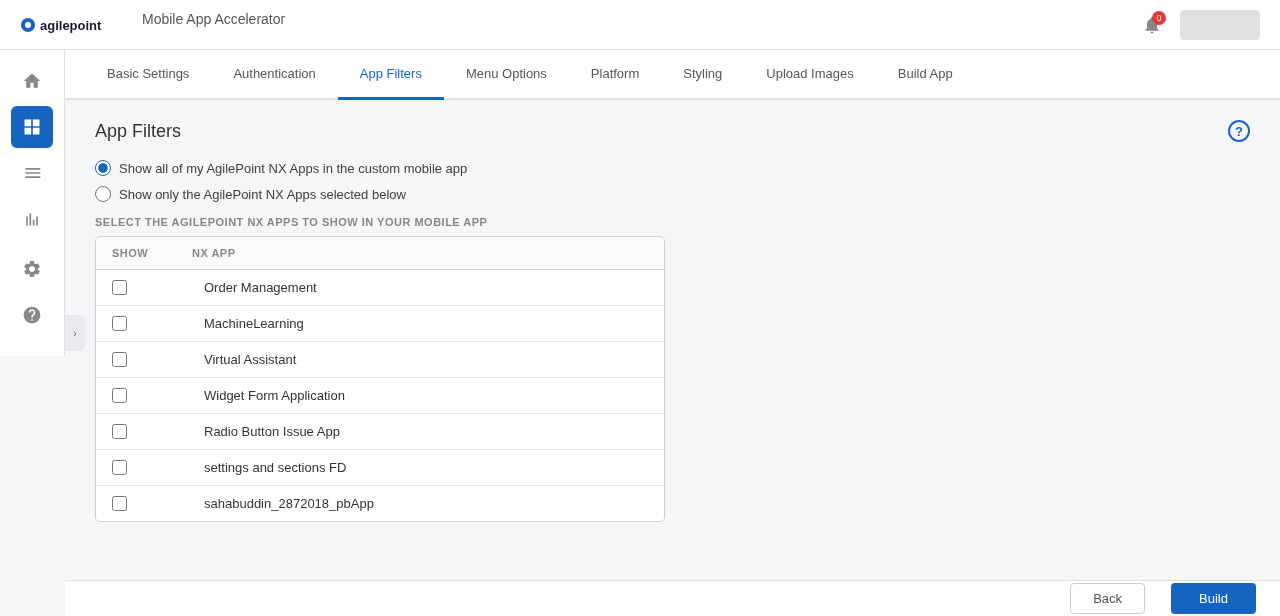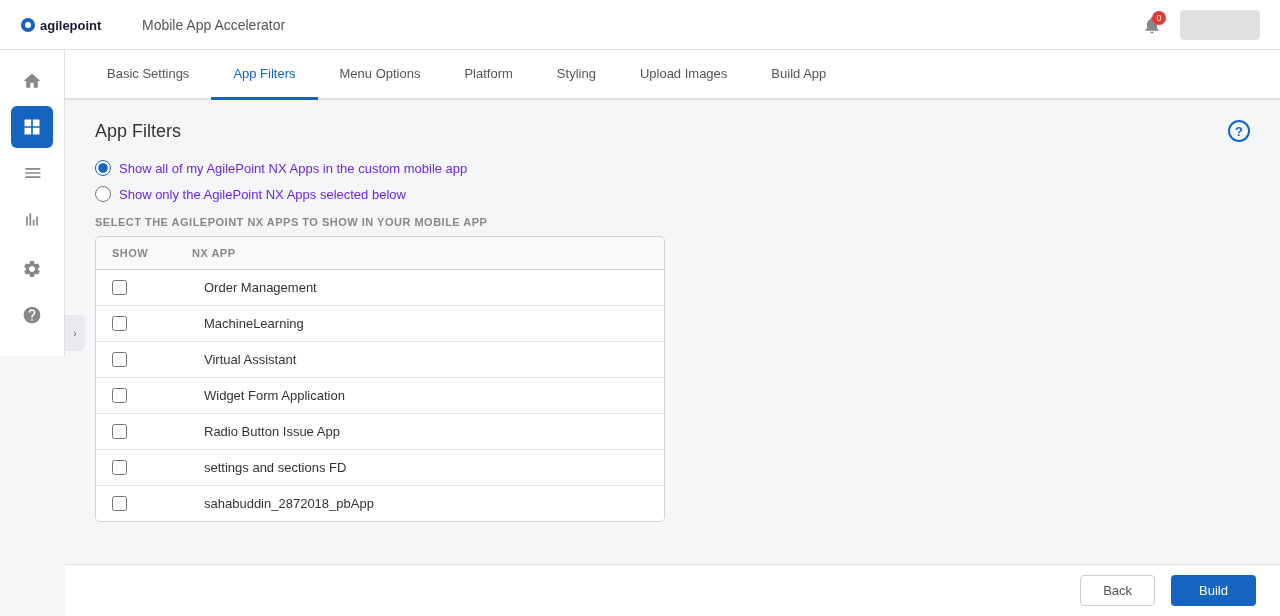--- a/index.html
+++ b/index.html
@@ -9,21 +9,21 @@
     .header {
       height: 50px;
       background: #fff;
       border-bottom: 1px solid #e0e0e0;
       display: flex;
       align-items: center;
       padding: 0 20px;
       justify-content: space-between;
       flex-shrink: 0;
     }
-    .header-left { display: flex; align-items: center; gap: 12px; }
+    .header-left { display: flex; align-items: flex-start; gap: 12px; }
     .logo { display: flex; align-items: center; gap: 6px; }
     .logo-svg { width: 110px; height: 28px; }
     .header-title { font-size: 14px; color: #555; font-weight: 400; }
     .header-right { display: flex; align-items: center; gap: 12px; }
     .notification-btn {
       position: relative;
       background: none;
       border: none;
       cursor: pointer;
       width: 32px;
@@ -182,21 +182,21 @@
       gap: 8px;
       margin-bottom: 10px;
       cursor: pointer;
     }
     .radio-input {
       width: 16px;
       height: 16px;
       accent-color: #1565c0;
       cursor: pointer;
     }
-    .radio-label { font-size: 13px; color: #6d28d9; }
+    .radio-label { font-size: 13px; color: #404040; }
 
     
     .table-section-label {
       font-size: 11px;
       font-weight: 600;
       color: #888;
       letter-spacing: 0.5px;
       margin-bottom: 8px;
     }
 
@@ -255,28 +255,28 @@
       border-radius: 2px;
       cursor: pointer;
     }
 
     
     .table-body::-webkit-scrollbar { width: 6px; }
     .table-body::-webkit-scrollbar-thumb { background: #ccc; border-radius: 3px; }
 
     
     .footer {
-      height: 52px;
+      height: 36px;
       background: #fff;
       border-top: 1px solid #e0e0e0;
       display: flex;
       align-items: center;
       justify-content: flex-end;
       padding: 0 24px;
-      gap: 16px;
+      gap: 26px;
       flex-shrink: 0;
     }
     .btn-back {
       background: #fff;
       border: 1px solid #ccc;
       color: #555;
       padding: 7px 22px;
       border-radius: 4px;
       font-size: 13px;
       cursor: pointer;
@@ -362,20 +362,21 @@
         </div>
       </div>
     </div>
     <div class="sidebar-expand">›</div>
   </div>
 
   <div class="content">
 
     <div class="tabs-bar">
       <div class="tab">Basic Settings</div>
+      <div class="tab">Authentication</div>
       <div class="tab active">App Filters</div>
       <div class="tab">Menu Options</div>
       <div class="tab">Platform</div>
       <div class="tab">Styling</div>
       <div class="tab">Upload Images</div>
       <div class="tab">Build App</div>
     </div>
 
     <div class="page-content">
 

